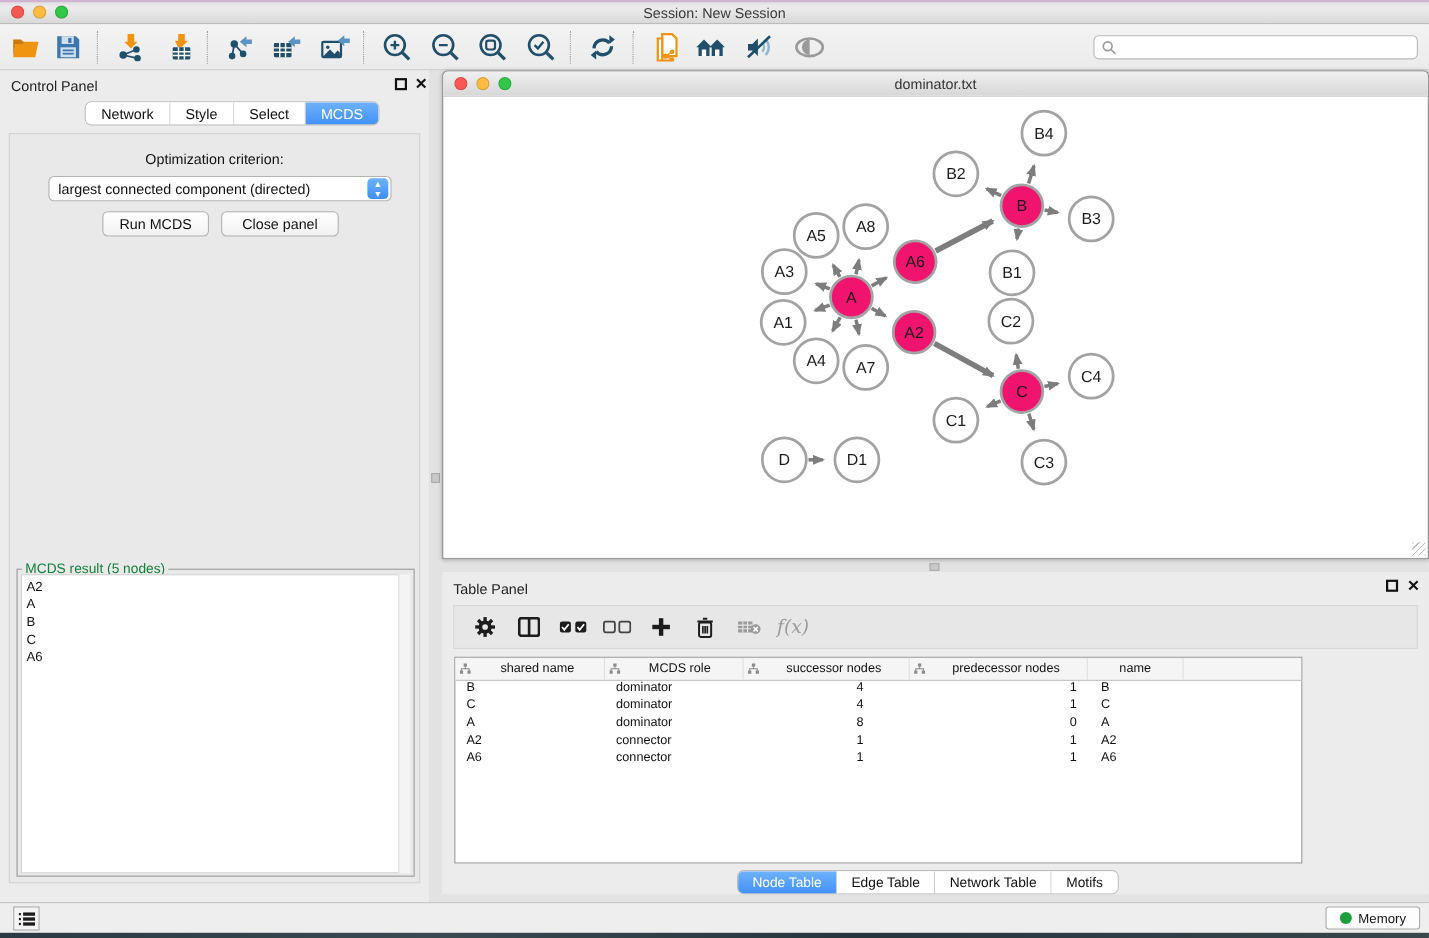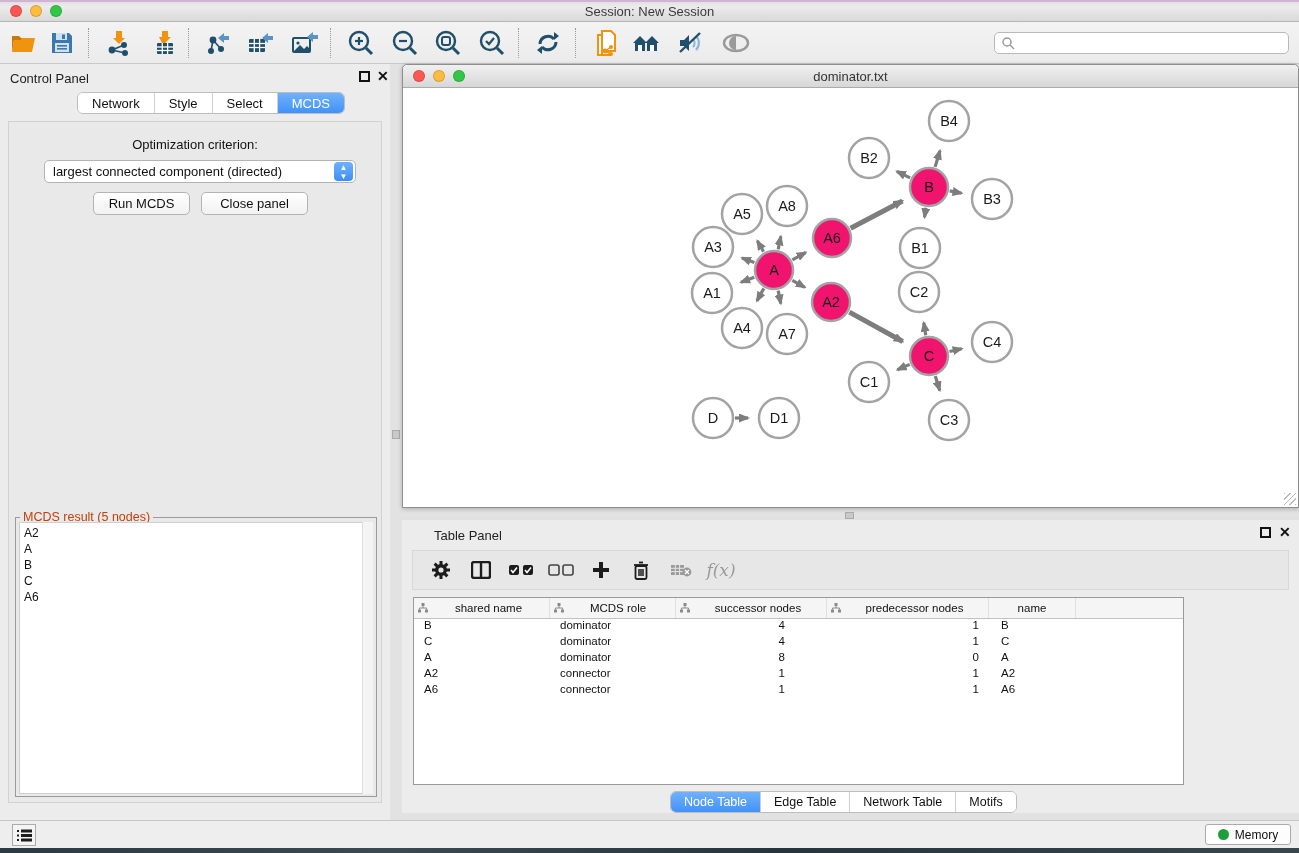--- a/index.html
+++ b/index.html
@@ -55,21 +55,21 @@
     text-align:center; padding-top:1px; }
   .cp-btn { position:absolute; top:70px; height:23px; background:linear-gradient(#ffffff,#f2f2f2);
     border:1px solid #b4b4b4; border-radius:5px; font-size:13px; color:#111;
     display:flex; align-items:center; justify-content:center; }
   #run-btn { left:84px; width:97px; }
   #closepanel-btn { left:192px; width:107px; }
 
   #result-box { position:absolute; left:6px; top:395px; width:362px; height:280px;
     border:1px solid #9a9a9a; }
   #result-legend { position:absolute; left:4px; top:-8px; background:#e9e9e9; padding:0 3px;
-    font-size:12.5px; color:#c2410c; }
+    font-size:12.5px; color:#15803d; }
   #result-list { position:absolute; left:3px; top:4px; width:345px; height:272px; background:#fff;
     border:1px solid #cfcfcf; font-size:12px; color:#111; padding:2px 0 0 4px; }
   #result-list .item { height:16px; line-height:16px; }
   #result-scroll { position:absolute; right:3px; top:4px; width:11px; height:272px; background:#f4f4f4;
     border-left:1px solid #ddd; }
 
   
   .grip { background:#c9c9c9; border:1px solid #aaa; }
 
   
@@ -80,21 +80,21 @@
     background:linear-gradient(#f0f0f0,#d7d7d7); border-bottom:1px solid #ababab;
     border-radius:5px 5px 0 0; }
   #net-titlebar .lights { left:10px; top:5px; }
   #net-title { position:absolute; top:4px; width:100%; text-align:center; font-size:13px; color:#333; }
   #net-canvas { position:absolute; left:1px; top:23px; width:893px; height:419px; background:#fff; }
   #net-resize { position:absolute; right:2px; bottom:2px; width:12px; height:12px;
     background:repeating-linear-gradient(135deg,#bbb 0 1px,transparent 1px 4px); }
 
   
   #table-panel { position:absolute; left:402px; top:456px; width:897px; height:293px; background:#ececec; }
-  #tp-title { position:absolute; left:32px; top:8px; font-size:13px; color:#222;text-align:center; }
+  #tp-title { position:absolute; left:10px; top:8px; font-size:13px; color:#222;text-align:center; }
   #tp-toolbar { position:absolute; left:10px; top:30px; width:877px; height:40px;
     background:#e7e7e7; border:1px solid #d8d8d8; display:flex; align-items:center; gap:0; }
   .tp-icon { width:40px; display:flex; justify-content:center; align-items:center; }
   #fx-label { font-family:"DejaVu Serif", serif; font-style:italic; font-size:17px; color:#9a9a9a; }
 
   #node-table { position:absolute; left:11px; top:77px; width:771px; height:188px; background:#fff;
     border:1px solid #9a9a9a; font-size:11.5px; color:#111; overflow:hidden; }
   #nt-header { display:flex; height:21px; background:#f5f5f5; border-bottom:1px solid #c2c2c2; }
   .nt-hcell { display:flex; align-items:center; border-right:1px solid #e0e0e0; position:relative; }
   .nt-hcell .hlabel { flex:1; text-align:center; font-size:11.5px; color:#111; }

